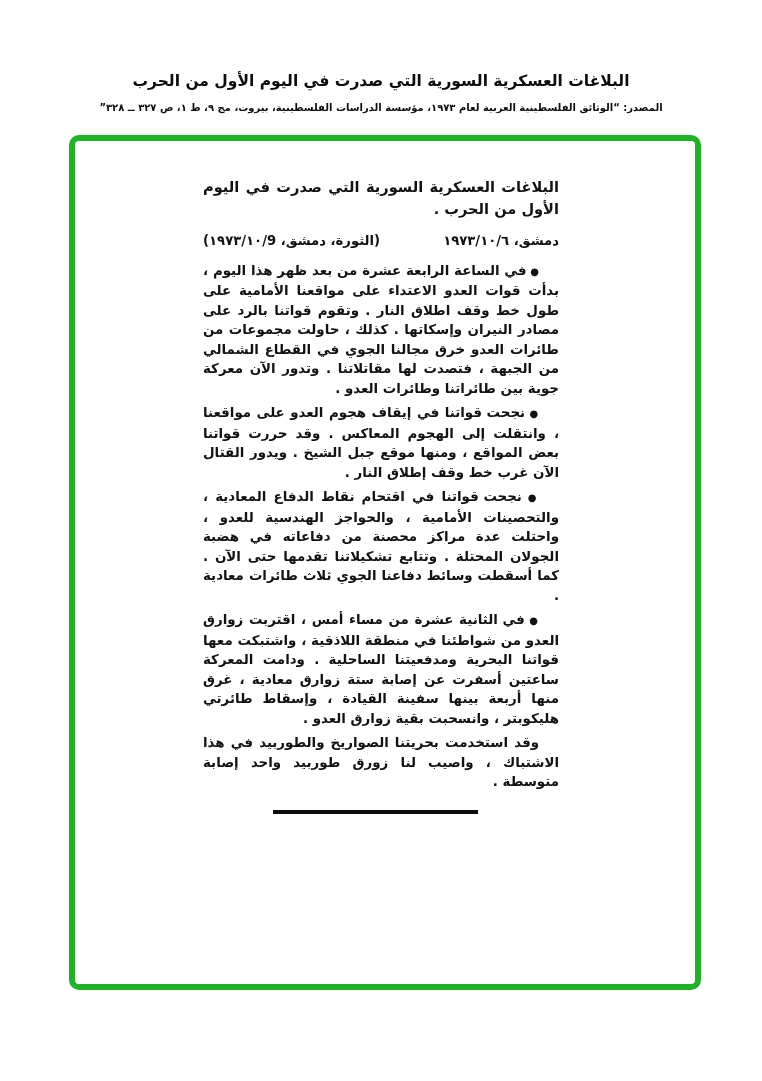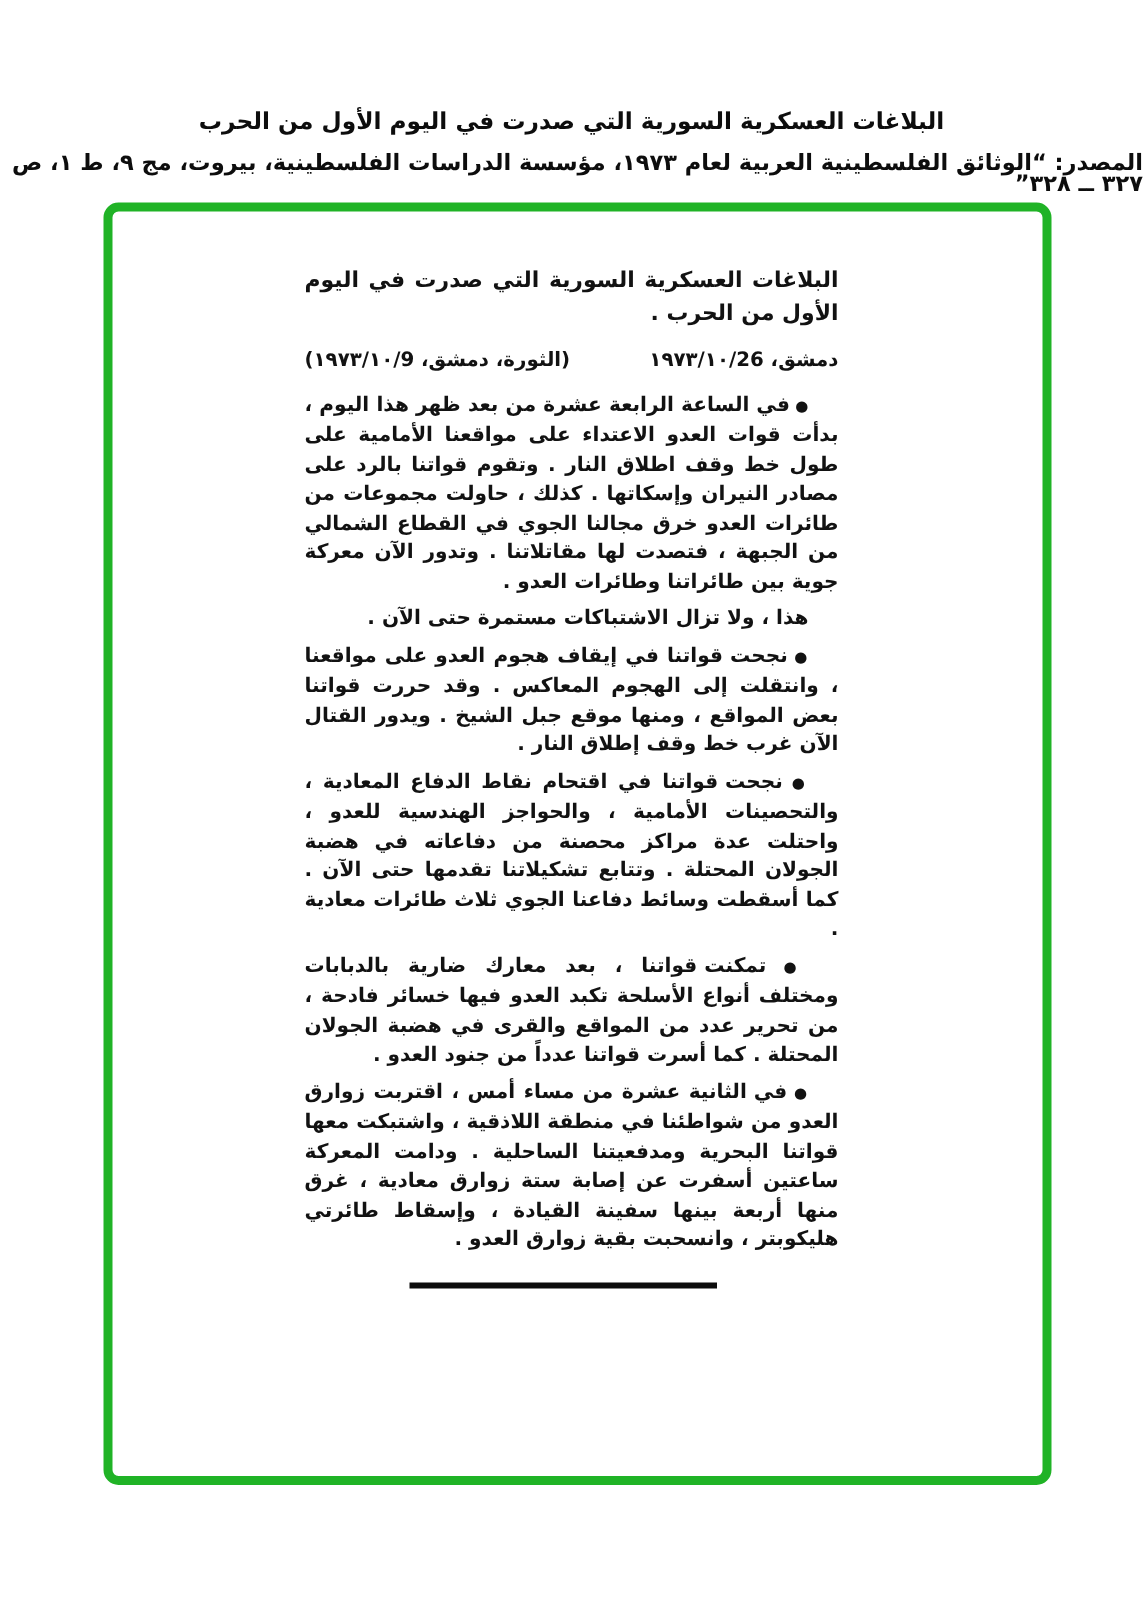--- a/index.html
+++ b/index.html
@@ -14,22 +14,22 @@
   .page { position:absolute; inset:0; }
 
   .page-title {
     position:absolute; top:71px; left:0; width:762px;
     text-align:center; direction:rtl;
     font-weight:bold; font-size:15.5px; line-height:20px;
     color:#0d0d0d;
   }
   .source-line {
     position:absolute; top:101px; left:0; width:762px;
-    direction:rtl;
-    font-weight:bold; font-size:15px; line-height:14px;
+    text-align:center; direction:rtl;
+    font-weight:bold; font-size:10px; line-height:14px;
     color:#0d0d0d;
   }
 
   .highlight-box {
     position:absolute; left:69px; top:135px;
     width:620px; height:843px;
     border:6px solid #20b326;
     border-radius:10px;
     background:transparent;
   }
@@ -69,30 +69,29 @@
 
   <div class="source-line">المصدر: “الوثائق الفلسطينية العربية لعام ١٩٧٣، مؤسسة الدراسات الفلسطينية، بيروت، مج ٩، ط ١، ص ٣٢٧ ــ ٣٢٨”</div>
 
   <div class="highlight-box"></div>
 
   <div class="document">
 
     <div class="doc-heading">البلاغات العسكرية السورية التي صدرت في اليوم الأول من الحرب .</div>
 
     <div class="dateline">
-      <span>دمشق، ١٩٧٣/١٠/26</span>
+      <span>دمشق، ١٩٧٣/١٠/٦</span>
       <span>(الثورة، دمشق، ١٩٧٣/١٠/9)</span>
     </div>
 
     <div>
         <p class="para"><span class="bullet">● </span>في الساعة الرابعة عشرة من بعد ظهر هذا اليوم ، بدأت قوات العدو الاعتداء على مواقعنا الأمامية على طول خط وقف اطلاق النار . وتقوم قواتنا بالرد على مصادر النيران وإسكاتها . كذلك ، حاولت مجموعات من طائرات العدو خرق مجالنا الجوي في القطاع الشمالي من الجبهة ، فتصدت لها مقاتلاتنا . وتدور الآن معركة جوية بين طائراتنا وطائرات العدو .</p>
-        <p class="para">هذا ، ولا تزال الاشتباكات مستمرة حتى الآن .</p>
         <p class="para"><span class="bullet">● </span>نجحت قواتنا في إيقاف هجوم العدو على مواقعنا ، وانتقلت إلى الهجوم المعاكس . وقد حررت قواتنا بعض المواقع ، ومنها موقع جبل الشيخ . ويدور القتال الآن غرب خط وقف إطلاق النار .</p>
         <p class="para"><span class="bullet">● </span>نجحت قواتنا في اقتحام نقاط الدفاع المعادية ، والتحصينات الأمامية ، والحواجز الهندسية للعدو ، واحتلت عدة مراكز محصنة من دفاعاته في هضبة الجولان المحتلة . وتتابع تشكيلاتنا تقدمها حتى الآن . كما أسقطت وسائط دفاعنا الجوي ثلاث طائرات معادية .</p>
-        <p class="para"><span class="bullet">● </span>تمكنت قواتنا ، بعد معارك ضارية بالدبابات ومختلف أنواع الأسلحة تكبد العدو فيها خسائر فادحة ، من تحرير عدد من المواقع والقرى في هضبة الجولان المحتلة . كما أسرت قواتنا عدداً من جنود العدو .</p>
         <p class="para"><span class="bullet">● </span>في الثانية عشرة من مساء أمس ، اقتربت زوارق العدو من شواطئنا في منطقة اللاذقية ، واشتبكت معها قواتنا البحرية ومدفعيتنا الساحلية . ودامت المعركة ساعتين أسفرت عن إصابة ستة زوارق معادية ، غرق منها أربعة بينها سفينة القيادة ، وإسقاط طائرتي هليكوبتر ، وانسحبت بقية زوارق العدو .</p>
+        <p class="para">وقد استخدمت بحريتنا الصواريخ والطوربيد في هذا الاشتباك ، واصيب لنا زورق طوربيد واحد إصابة متوسطة .</p>
       </div>
 
     <div class="bottom-rule"></div>
 
   </div>
 
 </div>
 
 </body></html>

